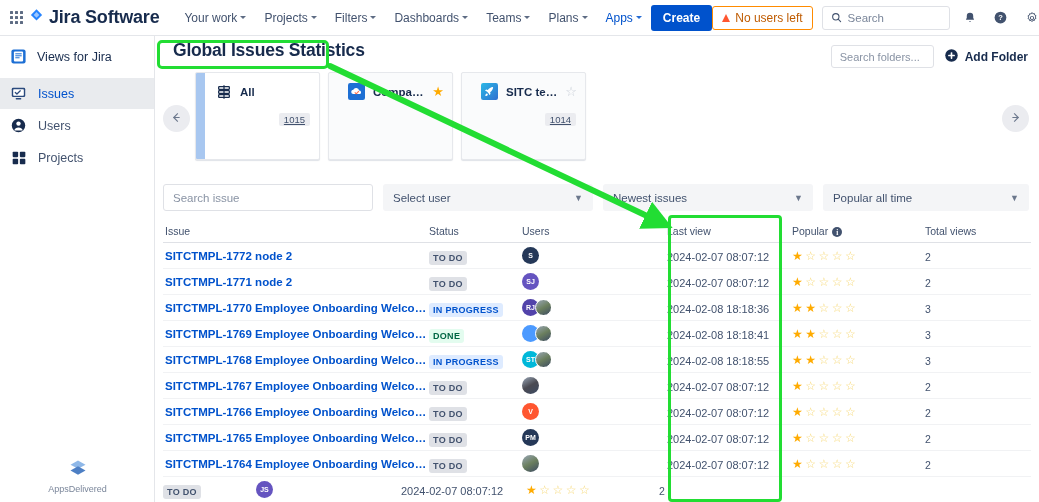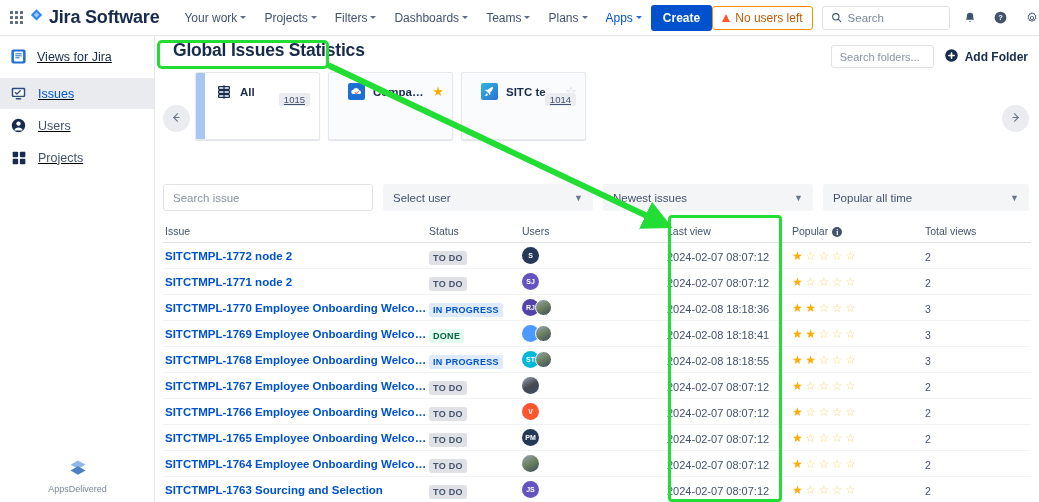--- a/index.html
+++ b/index.html
@@ -55,21 +55,21 @@
   .nav-search input::placeholder { color: #7a869a; }
   .icon-btn { width: 22px; height: 22px; display: flex; align-items: center; justify-content: center;
     cursor: pointer; border-radius: 50%; }
   .avatar-top { width: 20px; height: 20px; border-radius: 50%; cursor: pointer;
     background: linear-gradient(150deg,#8b9dc3 0%,#5a7d5a 45%,#3f5e8c 100%); border: 1px solid #fff;
     box-shadow: 0 0 0 1px #c1c7d0; }
 
   
   .sidebar {
     position: absolute; top: 36px; left: 0; width: 155px; height: 466px;
-    background: #fff; border-right: 1px solid #e4e6ea; text-decoration: underline;
+    background: #fff; border-right: 1px solid #e4e6ea;
   }
   .side-head { display: flex; align-items: center; gap: 10px; padding: 12px 12px 12px 10px; cursor: pointer;}
   .side-head-label { font-size: 12.5px; color: #172b4d; font-weight: 400; }
   .side-item {
     display: flex; align-items: center; gap: 11px; padding: 7px 10px; margin: 1px 0;
     cursor: pointer; font-size: 12.5px; color: #42526e;
   }
   .side-item.active { background: #e9ebee; color: #0052cc; }
   .side-ico { width: 17px; height: 17px; display: flex; align-items: center; justify-content: center; flex: none;}
   .footer-logo {
@@ -97,21 +97,21 @@
   
   .carousel { position: absolute; left: 0; top: 36px; width: 884px; height: 100px; }
   .nav-circle {
     position: absolute; top: 33px; width: 27px; height: 27px; border-radius: 50%;
     background: #ebecf0; display: flex; align-items: center; justify-content: center; cursor: pointer;
   }
   .nav-circle.left { left: 8px; }
   .nav-circle.right { right: 10px; }
   .cards { position: absolute; left: 40px; top: 0; display: flex; gap: 8px; }
   .card {
-    width: 125px; height: 68px; background: #fafbfc; border: 1px solid #e6e8ec;
+    width: 125px; height: 88px; background: #fafbfc; border: 1px solid #e6e8ec;
     border-radius: 2px; position: relative; cursor: pointer; overflow: hidden;
     box-shadow: 0 1px 1px rgba(9,30,66,.13);
   }
   .card.selected { background:#fff; }
   .card .accent { position: absolute; left: 0; top: 0; bottom: 0; width: 9px; background: #a8c7f0; }
   .card-top { display: flex; align-items: center; gap: 8px; padding: 10px 8px 0 19px; }
   .card-ico { width: 17px; height: 17px; border-radius: 3px; flex: none;
     display: flex; align-items: center; justify-content: center; }
   .card-name { font-size: 11.5px; font-weight: 700; color: #172b4d; white-space: nowrap;
     overflow: hidden; text-overflow: ellipsis; flex: 1; }
@@ -646,23 +646,20 @@
                 <span class="sf">★</span>
                 <span class="se">☆</span>
                 <span class="se">☆</span>
                 <span class="se">☆</span>
                 <span class="se">☆</span>
               </span>
             </div>
             <div class="c-total"><span class="total">2</span></div>
           </div>
           <div class="tr">
-            <div class="c-issue">
-              <a class="issue-link">SITCTMPL-1763 Sourcing and Selection</a>
-            </div>
             <div class="c-status"><span class="badge todo">TO DO</span></div>
             <div class="c-users">
               <span class="avatars">
                 <span class="av" style="background:#6554c0;">JS</span>
               </span>
             </div>
             <div class="c-last"><span class="date">2024-02-07 08:07:12</span></div>
             <div class="c-pop">
               <span class="stars">
                 <span class="sf">★</span>

